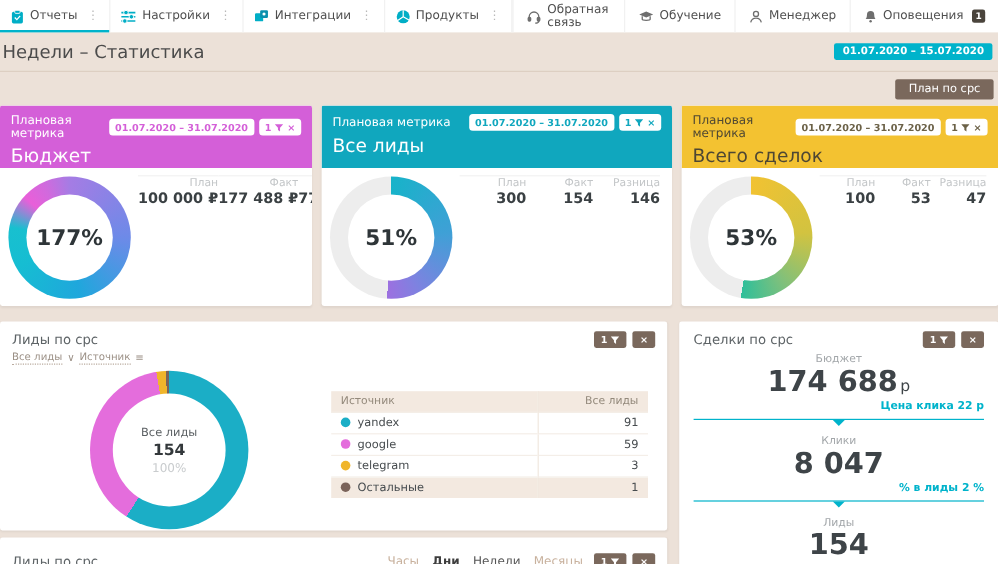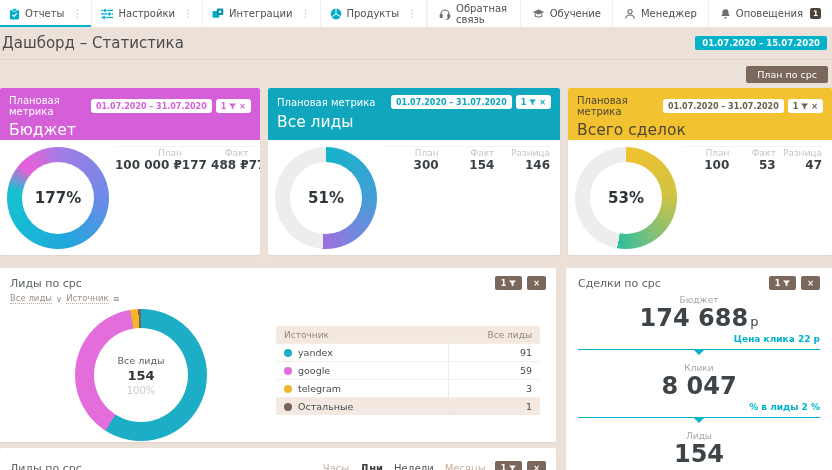--- a/index.html
+++ b/index.html
@@ -30,21 +30,21 @@
   .cards { display:grid; grid-template-columns:260px 292px 264px; gap:8px; }
   .card { background:#fff; border-radius:2px; height:167px; overflow:hidden; box-shadow:0 1px 2px rgba(0,0,0,.06); }
   .card-header { height:52px; padding:7px 9px; }
   .ch-row { display:flex; align-items:center; }
   .mc-sub { font-size:10px; }
   .badges { margin-left:auto; display:flex; gap:4px; }
   .chip { background:#fff; border-radius:3px; font-size:8px; font-weight:bold; padding:2.5px 5px; white-space:nowrap; display:inline-flex; align-items:center; gap:3px; cursor:pointer; }
   .mc-title { font-size:15.5px; margin-top:4px; }
   .card-body { display:flex; padding:6px 10px 6px 7px; height:115px; }
   .gauge { position:relative; width:102px; height:102px; border-radius:50%; flex:none; margin-top:1px; }
-  .gauge-hole { position:absolute; inset:15px; background:#fff; border-radius:50%; display:flex; align-items:center; justify-content:center; font-size:15px; font-weight:bold; color:#2e3538; }
+  .gauge-hole { position:absolute; inset:15px; background:#fff; border-radius:50%; display:flex; align-items:center; justify-content:center; font-size:18px; font-weight:bold; color:#2e3538; }
   .stats { flex:1; margin-left:6px; display:flex; }
   .stat { flex:1; border-top:1px solid #f2f2f2; text-align:right; padding-top:1px; }
   .stat-label { font-size:9px; color:#c3c6c8; }
   .stat-value { font-size:12px; font-weight:600; color:#3a4043; white-space:nowrap; line-height:1.2; }
   
   .mid { display:grid; grid-template-columns:556px 266px; gap:10px; margin-top:13px; align-items:start; }
   .panel { background:#fff; border-radius:2px; box-shadow:0 1px 2px rgba(0,0,0,.06); }
   .panel-head { display:flex; align-items:center; }
   .panel-title { font-size:11px; color:#5d6366; }
   .head-right { margin-left:auto; display:flex; }
@@ -180,21 +180,21 @@
               <circle cx="6" cy="10.6" r="1.1" fill="#6e6e6e"></circle>
             </svg>
         </span>
         <span>Оповещения</span>
         <span class="notif-badge">1</span>
       </div>
     </div>
   </div>
 
   <div class="page-header">
-    <span class="page-title">Дашборд – Статистика</span>
+    <span class="page-title">Недели – Статистика</span>
     <span class="date-chip" style="background-color: rgb(0, 179, 203);">01.07.2020 – 15.07.2020</span>
   </div>
 
   <div class="toolbar">
     <button class="plan-btn" style="background-color: rgb(122, 104, 92);">План по срс</button>
   </div>
 
   <div class="cards">
 
     <div class="card">

